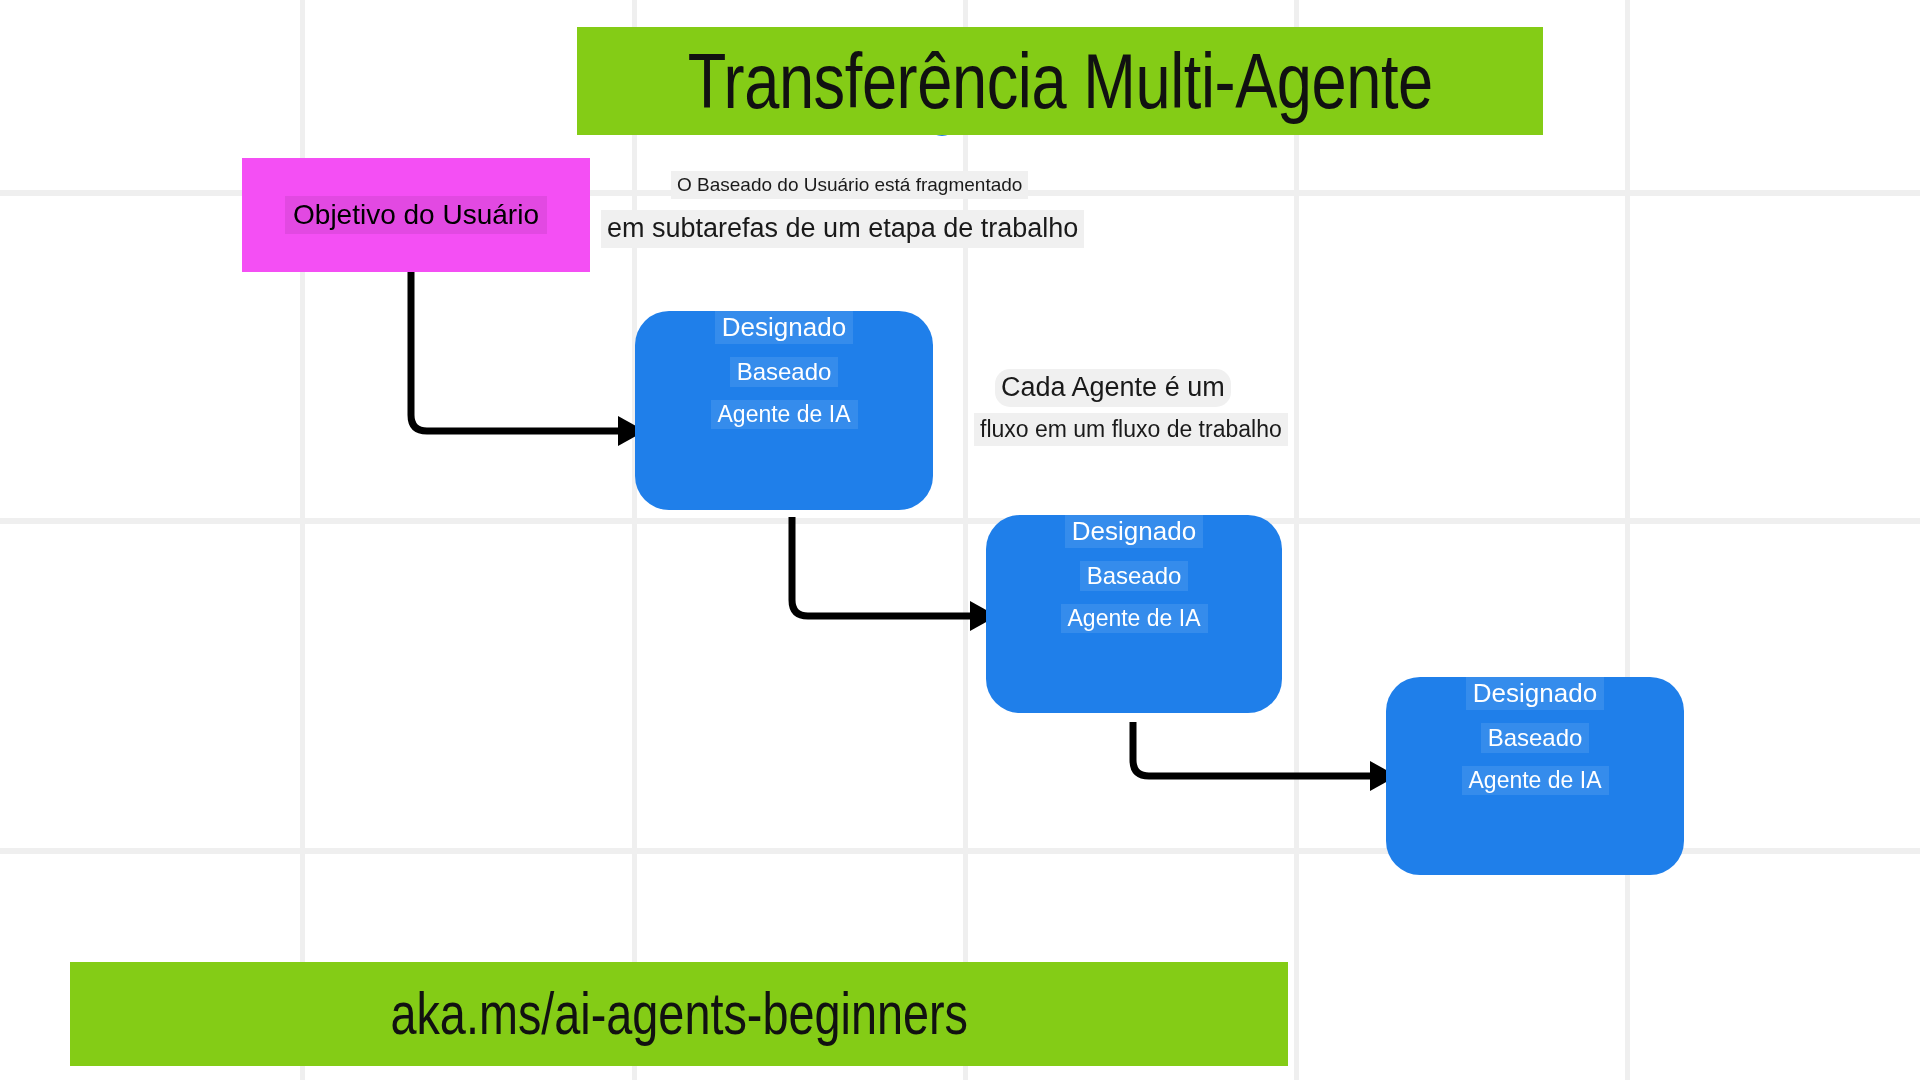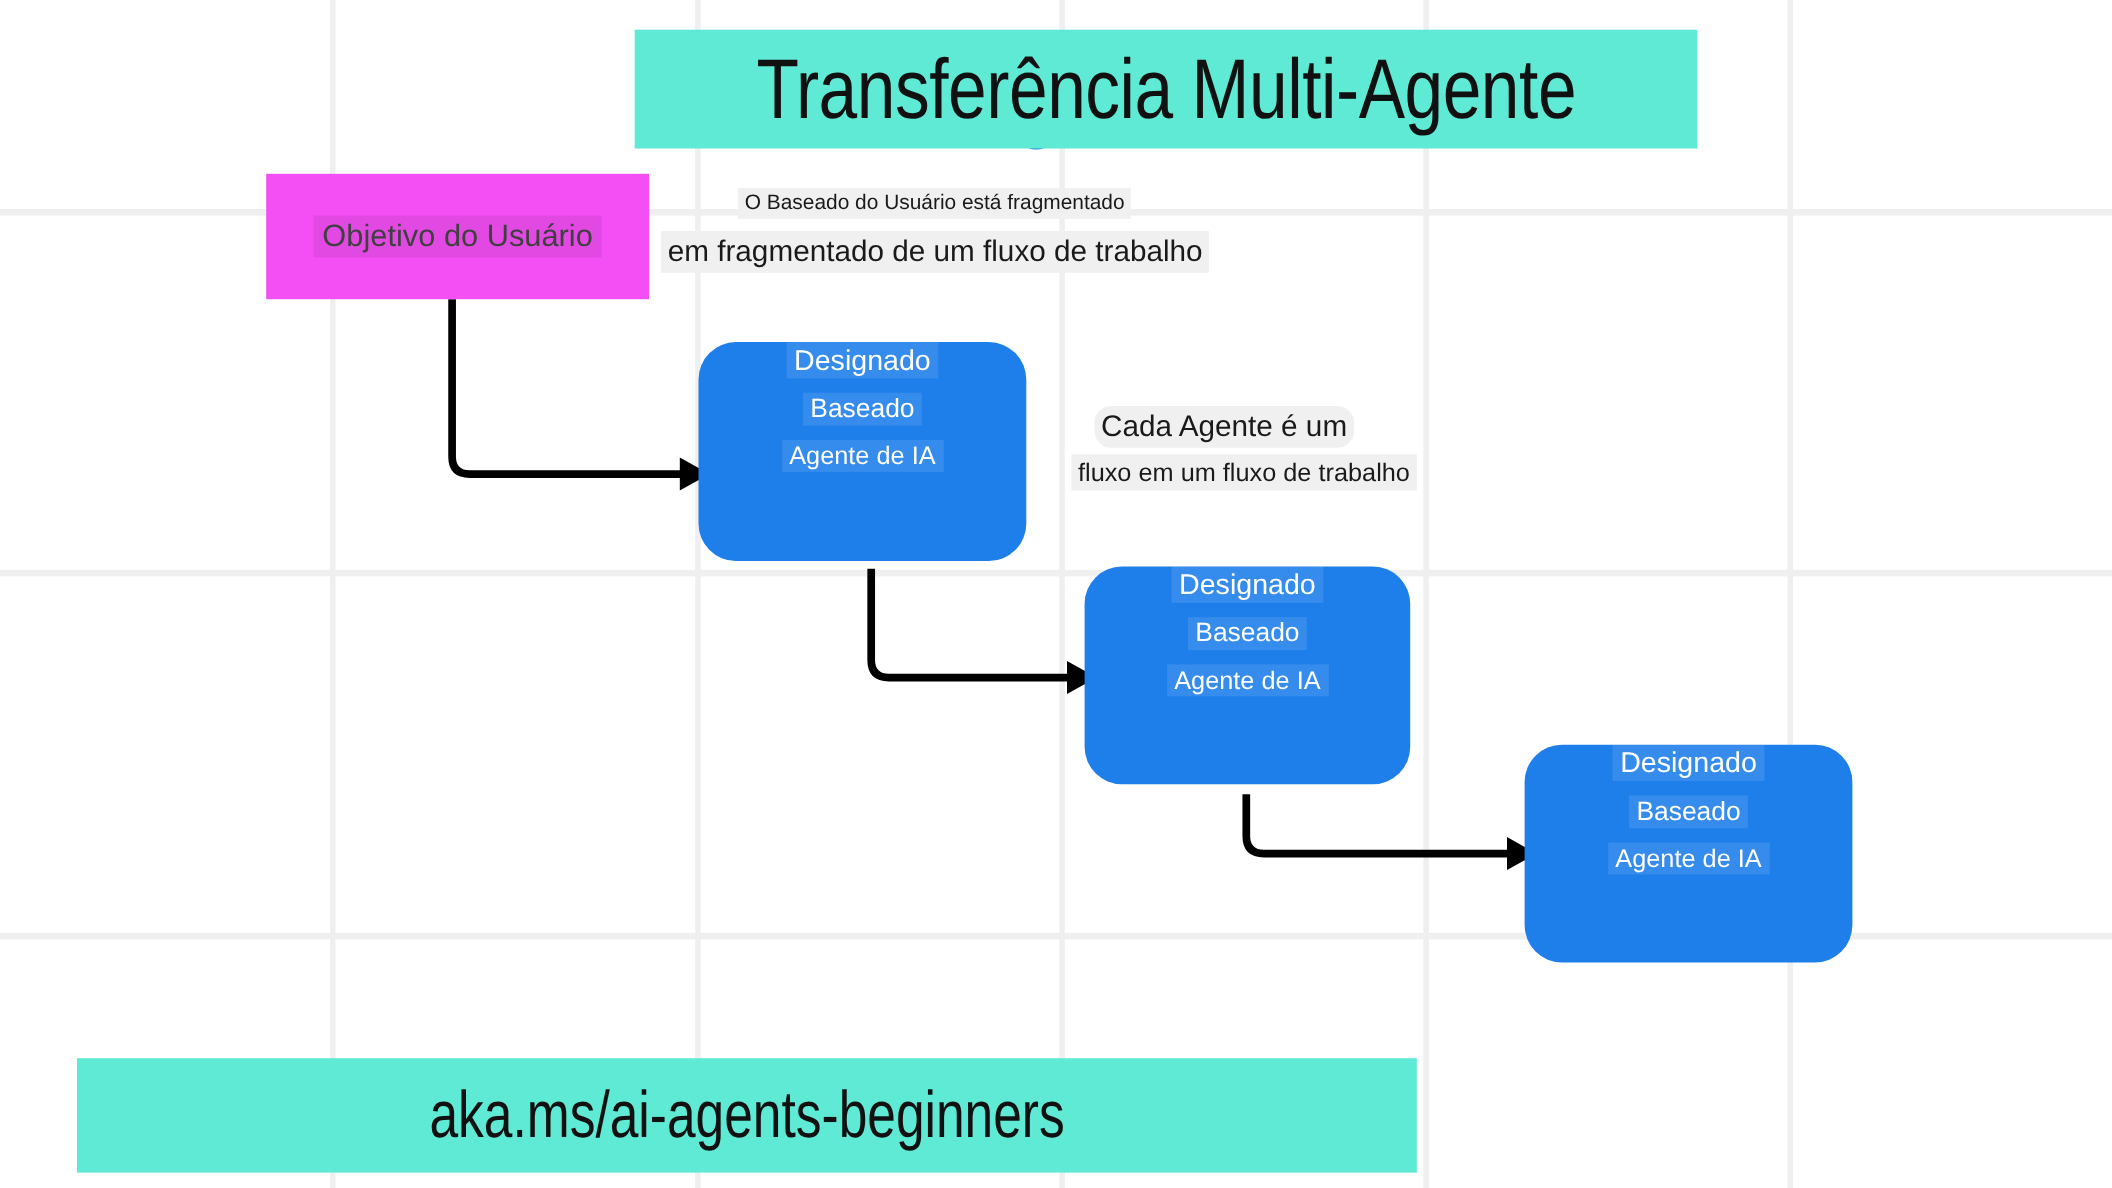--- a/index.html
+++ b/index.html
@@ -36,21 +36,21 @@
     position: absolute;
     left: 0;
     width: 1920px;
     height: 6px;
     background: #efefef;
   }
 
   
   .banner {
     position: absolute;
-    background: #5eead4;
+    background: #84cc16;
     display: flex;
     align-items: center;
     justify-content: center;
     white-space: nowrap;
   }
   #title-banner {
     left: 577px;
     top: 27px;
     width: 966px;
     height: 108px;
@@ -119,21 +119,21 @@
     top: 158px;
     width: 348px;
     height: 114px;
     background: #f44ff4;
     display: flex;
     align-items: center;
     justify-content: center;
   }
   #goal-label {
     font-size: 28px;
-    color: #404040;
+    color: #000000;
     background: rgba(0, 0, 0, 0.07);
     padding: 3px 8px;
     white-space: nowrap;
   }
 
   
   .agent-box {
     position: absolute;
     background: #1f7fea;
     border-radius: 34px;
@@ -200,21 +200,21 @@
     <div class="gridline-h" style="top:848px"></div>
   </div>
 
   <div id="stray-blue-arc"></div>
 
   <div id="title-banner" class="banner">
     <span id="title-text">Transferência Multi-Agente</span>
   </div>
 
   <div id="annot-frag" class="annot">O Baseado do Usuário está fragmentado</div>
-  <div id="annot-sub" class="annot">em fragmentado de um fluxo de trabalho</div>
+  <div id="annot-sub" class="annot">em subtarefas de um etapa de trabalho</div>
   <div id="annot-each" class="annot">Cada Agente é um</div>
   <div id="annot-step" class="annot">fluxo em um fluxo de trabalho</div>
 
   <svg class="connector" id="conn-1" style="left:0;top:0;width:1920px;height:1080px" aria-hidden="true">
     <path class="conn-path" d="M 411 272 L 411 415 Q 411 431 427 431 L 620 431"></path>
     <polygon class="conn-head" points="618,416 645,431 618,446"></polygon>
   </svg>
 
   <svg class="connector" id="conn-2" style="left:0;top:0;width:1920px;height:1080px" aria-hidden="true">
     <path class="conn-path" d="M 792 517 L 792 600 Q 792 616 808 616 L 972 616"></path>

